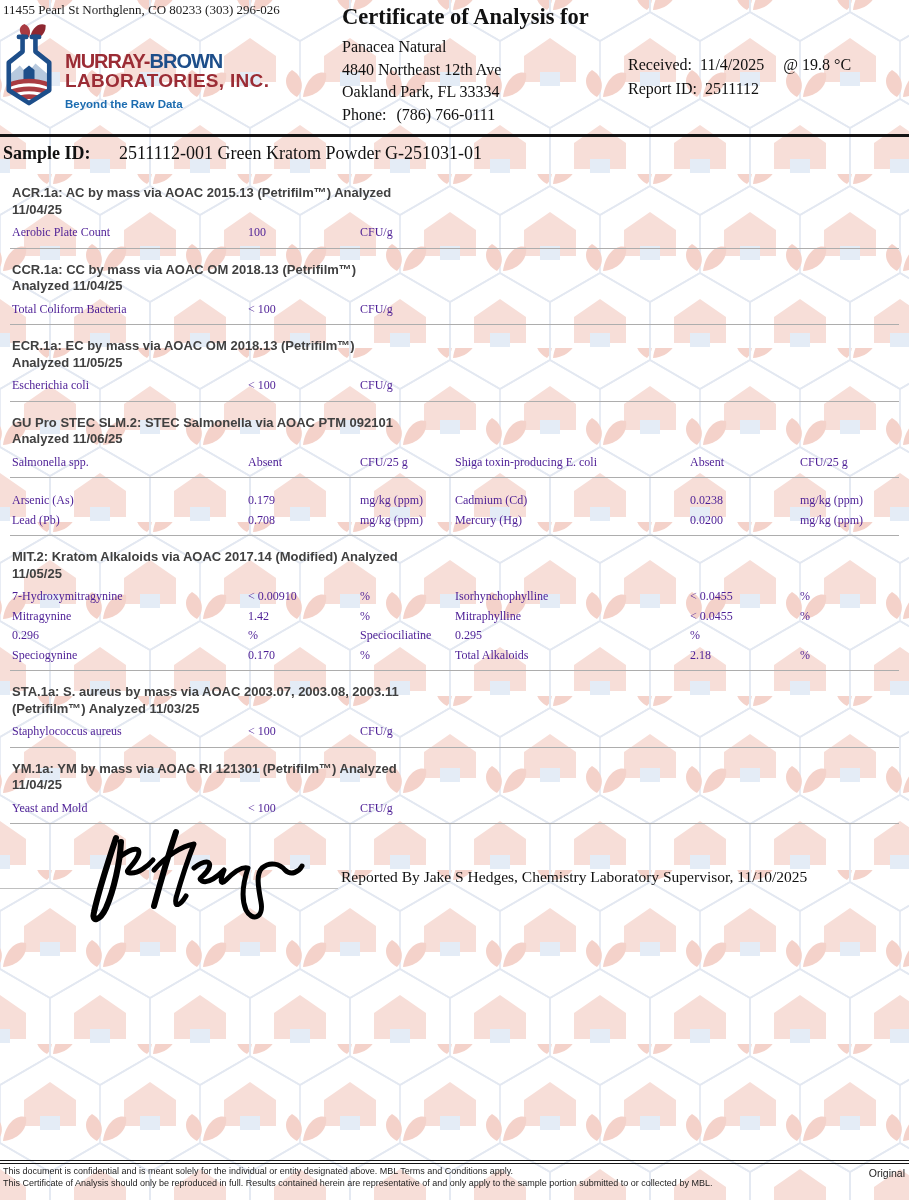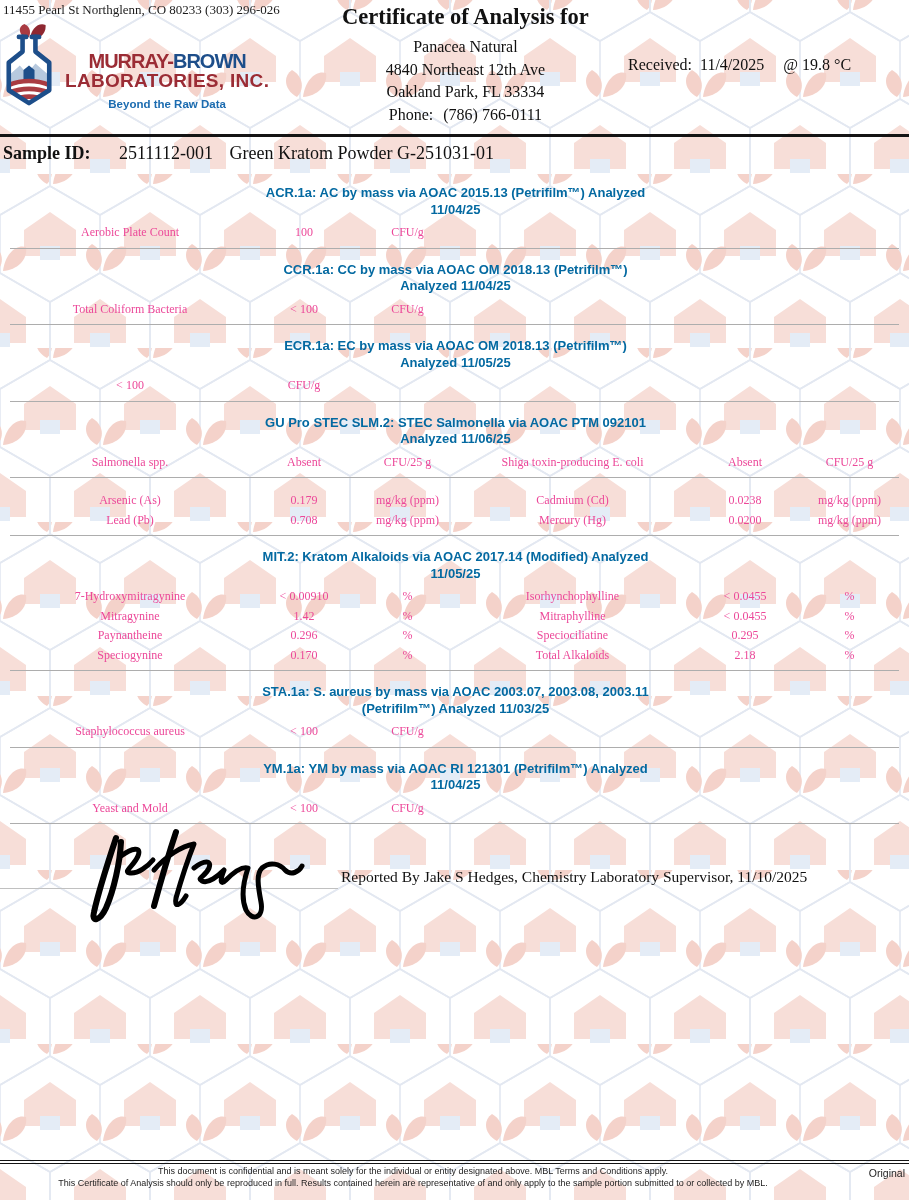--- a/index.html
+++ b/index.html
@@ -1,19 +1,19 @@
 <!DOCTYPE html>
 <html style="--maroon: #9b2c35; --blue: #1d4e8a; --tblue: #1c6cb0; --rule: #141414; --div: #adadad;"><head>
 <meta charset="utf-8">
 <style>
   html,body { margin:0; padding:0; background:#888; }
   .page {
     position:relative; width:909px; height:1200px; margin:0 auto;
     background:#ffffff; overflow:hidden;
-    font-family:"Liberation Serif", serif; color:#111;text-align:center;
+    font-family:"Liberation Serif", serif; color:#111;
   }
   .wm { position:absolute; left:0; top:0; z-index:0; }
   .content { position:absolute; inset:0; z-index:1; }
 
   
   .lab-address { position:absolute; left:3px; top:2px; font-size:13px; color:#1b1b1b; }
   .logo { position:absolute; left:5px; top:24px; display:flex; }
   .flask { width:48px; height:92px; }
   .logo-text { margin-left:12px; padding-top:27px; font-family:"Liberation Sans", sans-serif; }
   .brand { font-size:20px; font-weight:bold; letter-spacing:-1px; color:var(--maroon,#9b2c35); line-height:1; white-space:nowrap; }
@@ -29,32 +29,32 @@
   .recv-block { position:absolute; left:628px; top:53px; font-size:16px; line-height:23.5px; }
   .recv-date { margin-left:8px; }
   .recv-temp { margin-left:19px; }
   .report-val { margin-left:8px; }
 
   .header-rule { position:absolute; left:0; top:134px; width:909px; height:3px; background:var(--rule,#141414); }
 
   .sample-line { position:absolute; left:3px; top:143px; font-size:18px; }
   .sample-label { font-weight:bold; }
   .sample-id { margin-left:24px; }
-  .sample-desc { margin-left:12px; }
+  .sample-desc { }
 
   
   .sections { position:absolute; left:10px; top:172px; width:889px; }
   .sec { padding:13px 0 5px 0; border-bottom:1px solid var(--div,#adadad); }
   .sec-title {
     margin:0 0 5px 2px; font-family:"Liberation Sans", sans-serif;
-    font-weight:bold; font-size:13px; line-height:16.5px; white-space:pre-line; color:#0369a1;
+    font-weight:bold; font-size:13px; line-height:16.5px; white-space:pre-line; color:#404040;
   }
   .arow {
     display:grid; grid-template-columns:236px 112px 95px 235px 110px 99px;
-    padding-left:2px; font-size:12px; line-height:19.5px; color:#ec4899;
+    padding-left:2px; font-size:12px; line-height:19.5px; color:#4c1d95;
   }
   .arow span { overflow:hidden; white-space:nowrap; }
 
   
   .sig-line { position:absolute; left:0; top:888px; width:338px; height:1px; background:#c0c0c0; }
   .signature { position:absolute; left:58px; top:826px; width:285px; height:98px; }
   .reported-by { position:absolute; left:341px; top:868px; font-size:15.5px; }
 
   
   .footer-rule { position:absolute; left:0; top:1160px; width:909px; height:4px;
@@ -123,20 +123,21 @@
     <div class="title-block">
       <div class="doc-title">Certificate of Analysis for</div>
       <div class="client-line">Panacea Natural</div>
       <div class="client-line">4840 Northeast 12th Ave</div>
       <div class="client-line">Oakland Park, FL 33334</div>
       <div class="client-line"><span>Phone:</span><span class="gap-s"></span><span>(786) 766-0111</span></div>
     </div>
 
     <div class="recv-block">
       <div><span>Received:</span><span class="recv-date">11/4/2025</span><span class="recv-temp">@ 19.8 °C</span></div>
+      <div><span>Report ID:</span><span class="report-val">2511112</span></div>
     </div>
 
     <div class="header-rule"></div>
 
     <div class="sample-line">
       <span class="sample-label">Sample ID:</span>
       <span class="sample-id">2511112-001</span>
       <span class="sample-desc">Green Kratom Powder G-251031-01</span>
     </div>
 
@@ -169,20 +170,21 @@
               <span></span>
             </div>
           </div>
   </section>
 
   <section class="sec">
     <h3 class="sec-title">ECR.1a:  EC by mass via AOAC OM 2018.13 (Petrifilm™)
 Analyzed 11/05/25</h3>
     <div class="sec-rows">
             <div class="arow">
+              <span>Escherichia coli</span>
               <span>&lt; 100</span>
               <span>CFU/g</span>
               <span></span>
               <span></span>
               <span></span>
             </div>
           </div>
   </section>
 
   <section class="sec">
@@ -235,21 +237,20 @@
             </div>
             <div class="arow">
               <span>Mitragynine</span>
               <span>1.42</span>
               <span>%</span>
               <span>Mitraphylline</span>
               <span>&lt; 0.0455</span>
               <span>%</span>
             </div>
             <div class="arow">
-              <span>Paynantheine</span>
               <span>0.296</span>
               <span>%</span>
               <span>Speciociliatine</span>
               <span>0.295</span>
               <span>%</span>
             </div>
             <div class="arow">
               <span>Speciogynine</span>
               <span>0.170</span>
               <span>%</span>

